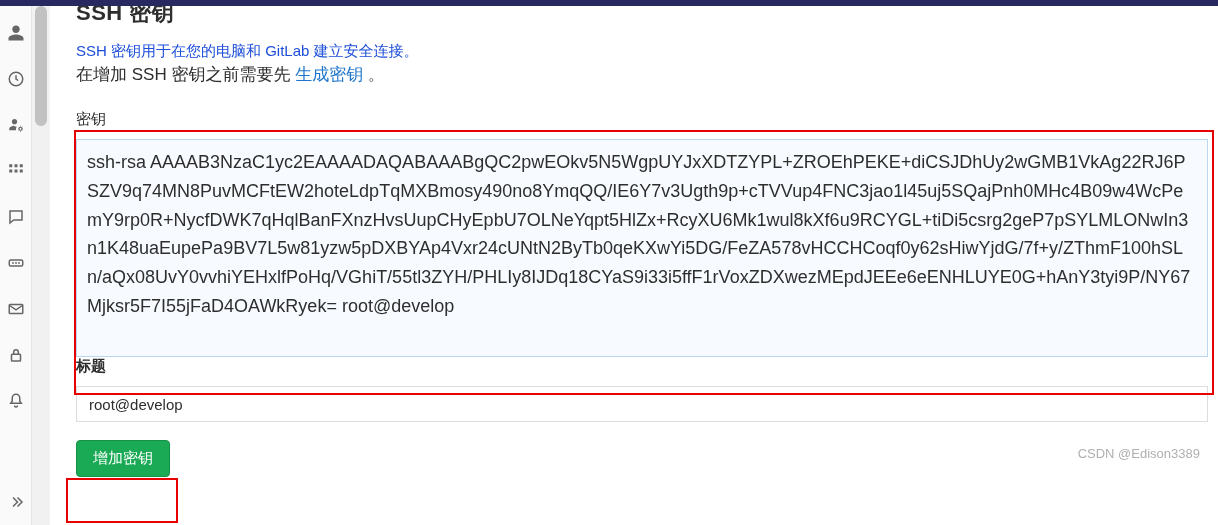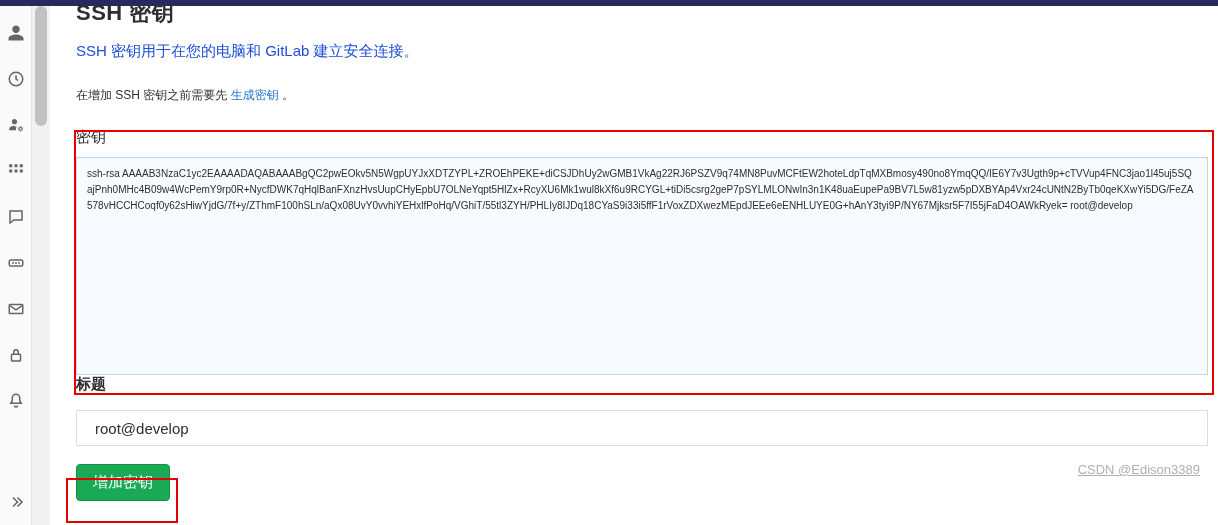--- a/index.html
+++ b/index.html
@@ -72,22 +72,22 @@
       margin-top: 14px;
       font-size: 15px;
       color: #1d4ed8;
     }
     .h2 {
       margin-top: 18px;
       font-size: 16px;
       font-weight: 700;
     }
     .helper {
-      margin-top: 26px;
-      font-size: 12px;
+      margin-top: 2px;
+      font-size: 17px;
     }
     .helper a {
       color: #1f75cb;
       text-decoration: none;
     }
     .mark-box {
       position: absolute;
       border: 2px solid #e60000;
       pointer-events: none;
     }
@@ -99,60 +99,59 @@
       font-weight: 400;
     }
     .key-textarea {
       margin-top: 10px;
       width: 1132px;
       height: 218px;
       border: 1px solid #bcd6f0;
       background: #f7fbff;
       padding: 8px 10px;
       font-family: inherit;
-      font-size: 10px;
+      font-size: 18px;
       line-height: 1.6;
       color: #2e2e2e;
       resize: none;
       outline: none;
       overflow: hidden;
       word-break: break-all;
     }
     .title-label {
       font-size: 15px;
       font-weight: 700;
     }
     .title-input {
-      margin-top: 16px;
+      margin-top: 10px;
       width: 1132px;
       height: 36px;
       border: 1px solid #ddd;
-      padding: 6px 18px;
+      padding: 6px 12px;
       font-size: 15px;
       color: #2e2e2e;
       outline: none;
     }
     .add-btn {
       margin-top: 18px;
       background: #1aaa55;
       color: #fff;
       border: 1px solid #168f48;
       padding: 8px 16px;
       font-size: 15px;
       border-radius: 4px;
       cursor: pointer;
     }
     .watermark {
       position: absolute;
       right: 18px;
-      bottom: 48px;
+      bottom: 64px;
       font-size: 13px;
       color: #b0b0b0;
       font-family: Arial, sans-serif;
-      text-decoration: underline;
     }
   </style>
 </head>
 <body>
 
 <div class="top-bar"></div>
 
 <div class="left-rail">
   <span class="rail-icon">
       <svg viewBox="0 0 24 24">

